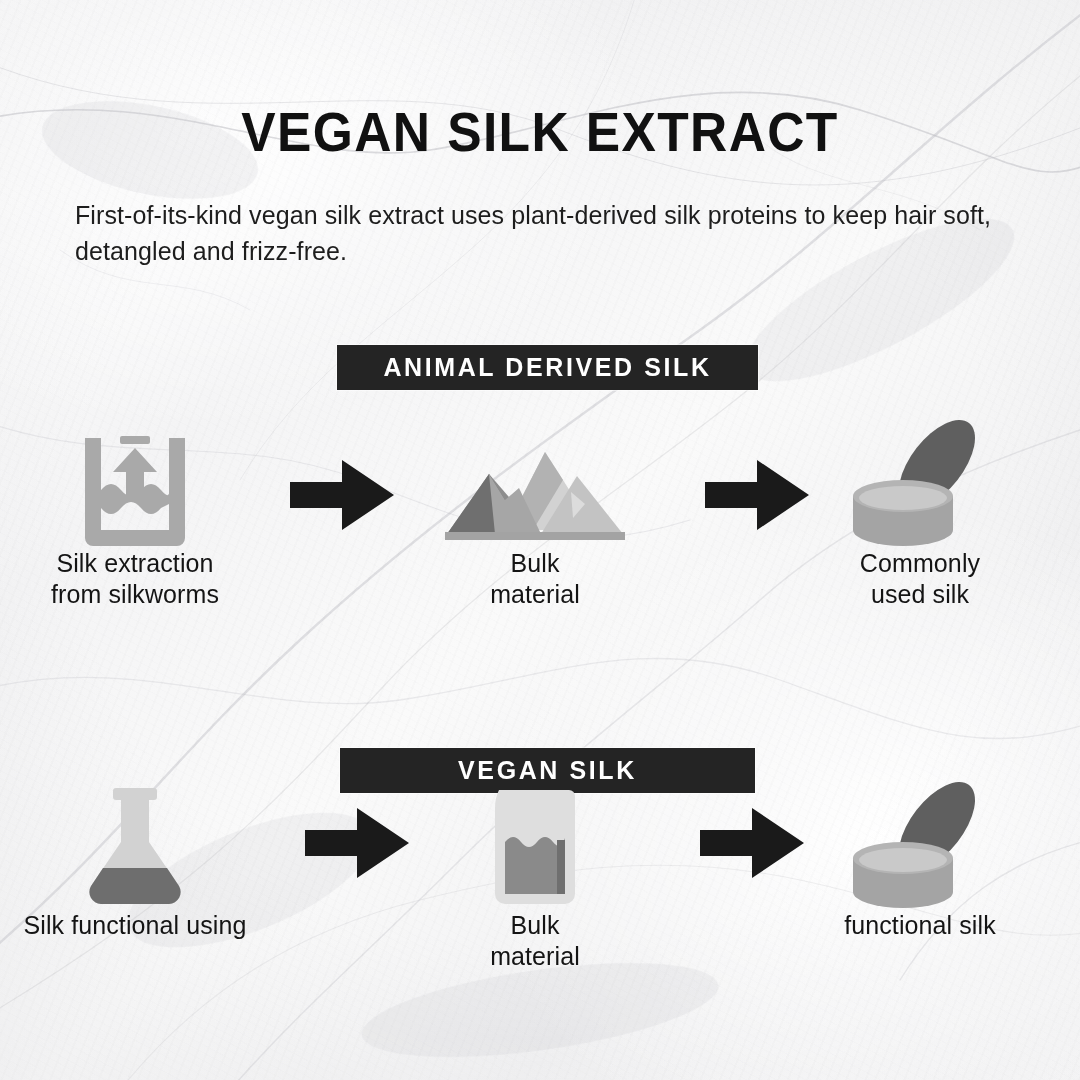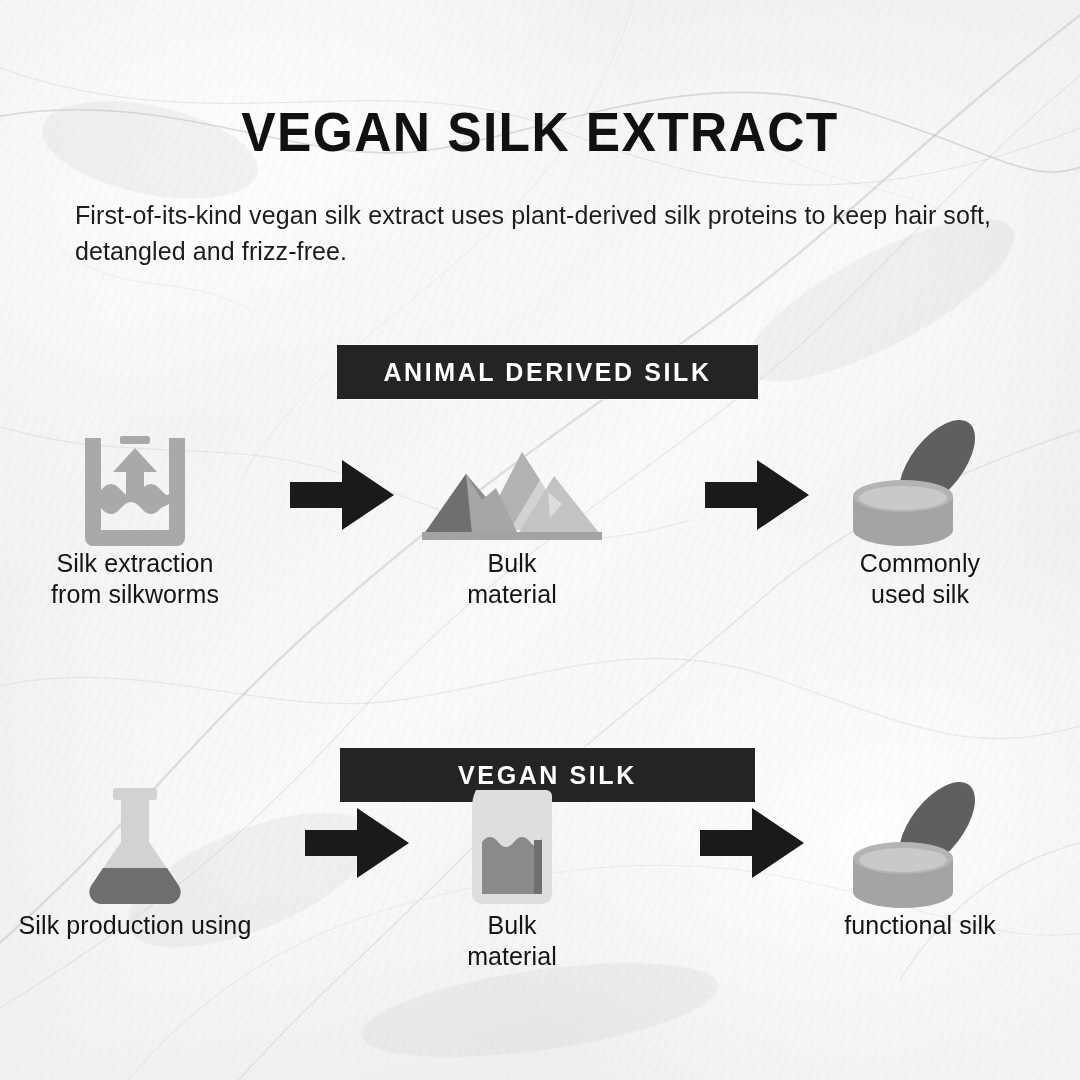--- a/index.html
+++ b/index.html
@@ -75,21 +75,21 @@
     width: 930px;
     font-size: 25px;
     line-height: 1.42;
     color: #1d1d1d;
     letter-spacing: .1px;
   }
 
   
   .banner {
     position: absolute;
-    height: 54px;
+    height: 45px;
     background: #242424;
     color: #ffffff;
     display: flex;
     align-items: center;
     justify-content: center;
     font-weight: 700;
     font-size: 25px;
     letter-spacing: 2.6px;
     box-shadow: 0 0 0 1px rgba(255,255,255,.5);
   }
@@ -105,21 +105,21 @@
   }
   #row-animal { top: 418px; }
   #row-vegan  { top: 780px; }
 
   .step {
     position: absolute;
     width: 260px;
     text-align: center;
   }
   .step-1 { left: 5px; }
-  .step-2 { left: 382px; }
+  .step-2 { left: 405px; }
   .step-3 { left: 790px; }
 
   .icon-box {
     height: 130px;
     display: flex;
     align-items: flex-end;
     justify-content: center;
   }
   .caption {
     font-size: 25px;
@@ -255,21 +255,21 @@
 
       <div class="step step-1">
         <div class="icon-box">
           <svg width="116" height="128" viewBox="0 0 116 128">
             <path d="M44 16 h28 v44 l30 44 a12 12 0 0 1 -10 18 H24 a12 12 0 0 1 -10 -18 l30 -44 Z" fill="#d2d2d2"></path>
             <path d="M26 86 h64 l12 18 a12 12 0 0 1 -10 18 H24 a12 12 0 0 1 -10 -18 Z" fill="#6e6e6e"></path>
             <rect x="36" y="6" width="44" height="12" rx="3" fill="#d2d2d2"></rect>
           </svg>
         </div>
         <div class="caption">
-          <div>Silk production using</div>
+          <div>Silk functional using</div>
         </div>
       </div>
 
       <div class="arrow arrow-1">
         <svg width="104" height="70" viewBox="0 0 104 70">
           <path d="M0 22 H52 V0 L104 35 L52 70 V48 H0 Z" fill="#1a1a1a"></path>
         </svg>
       </div>
 
       <div class="step step-2">

